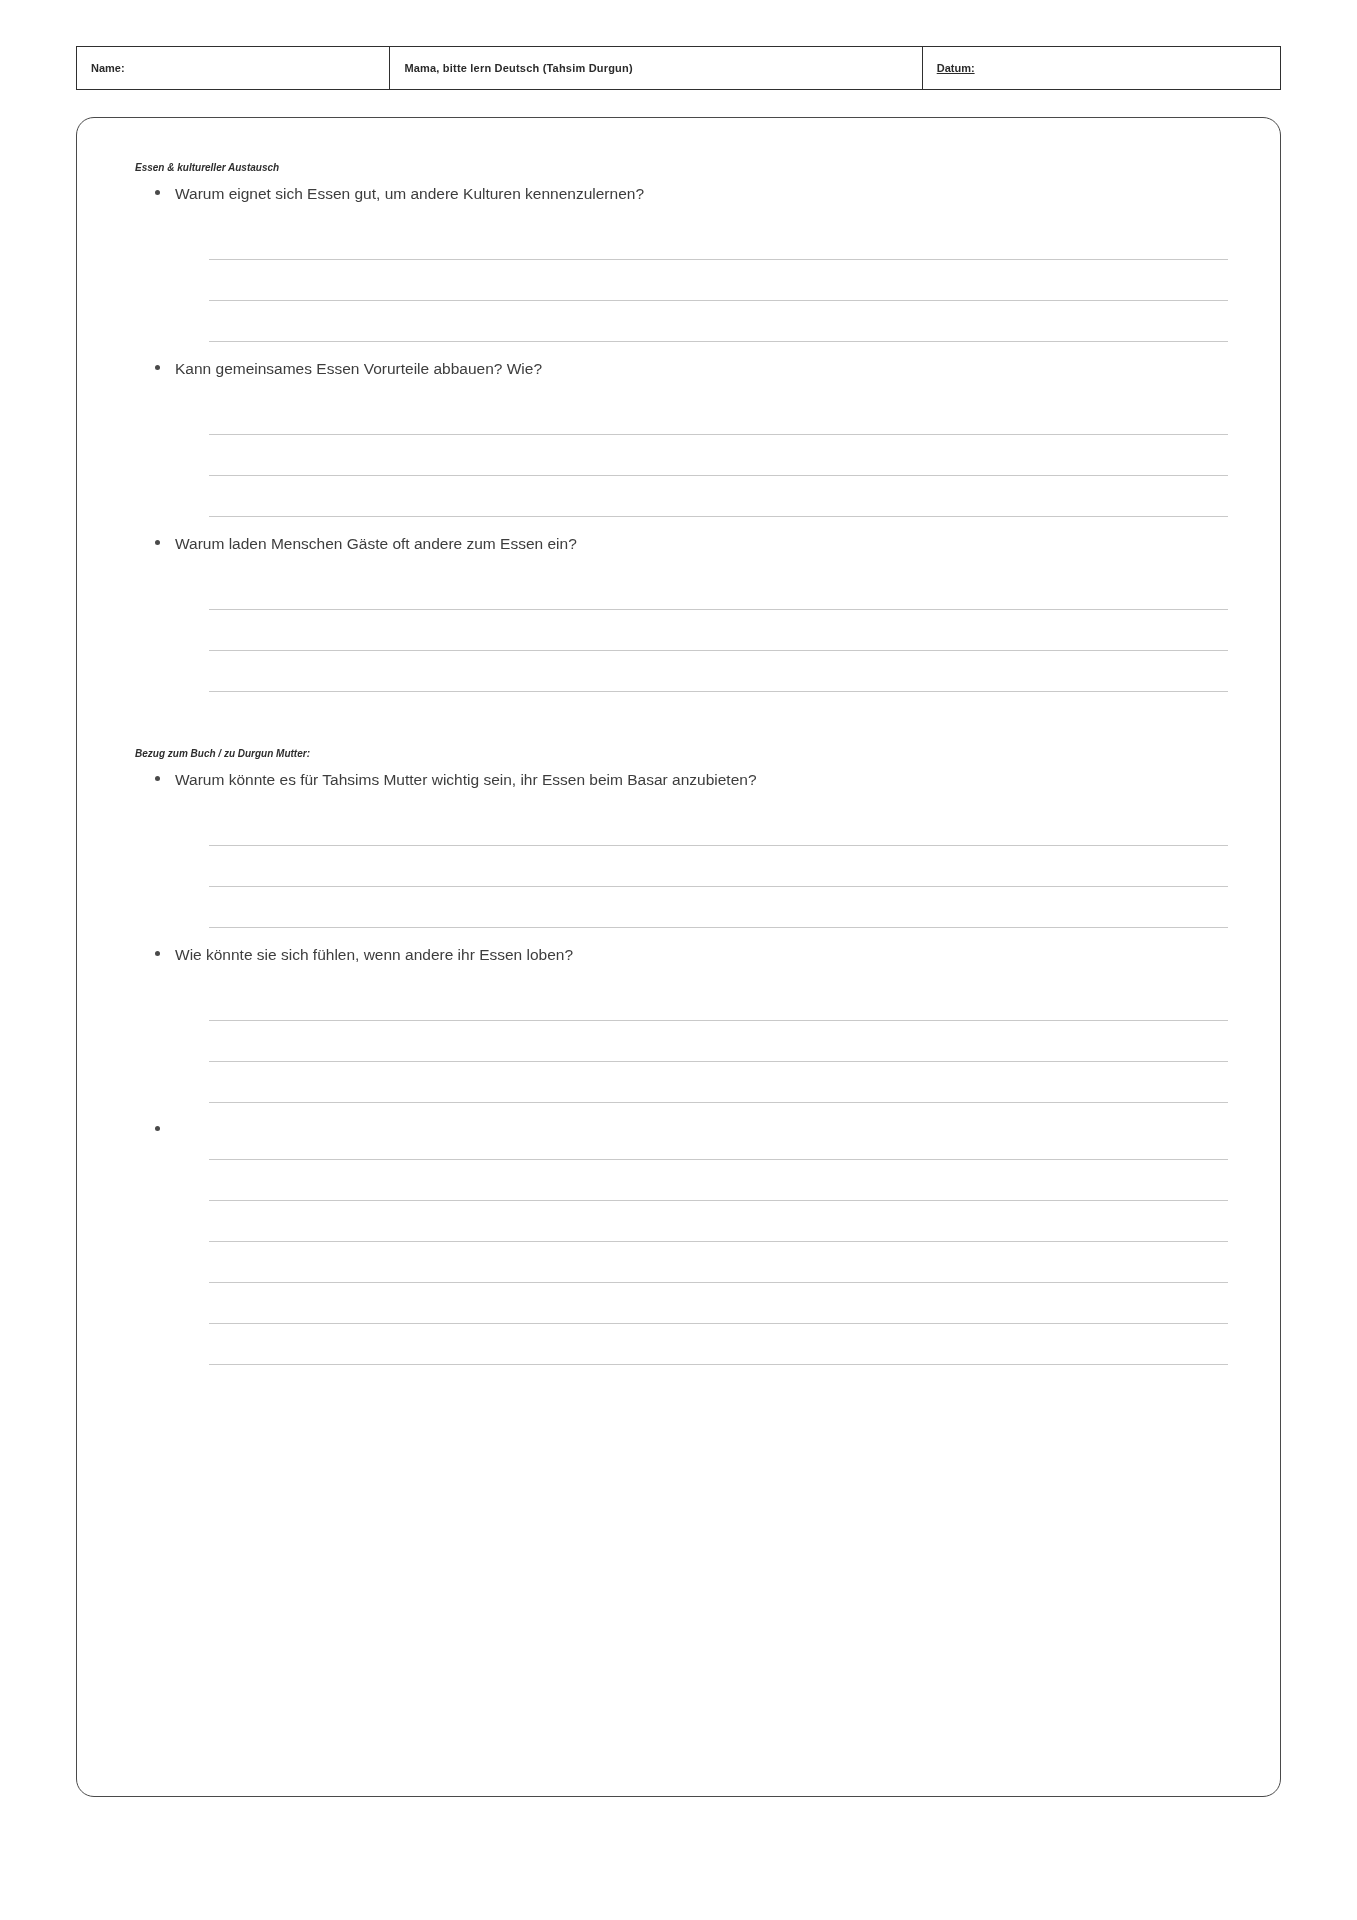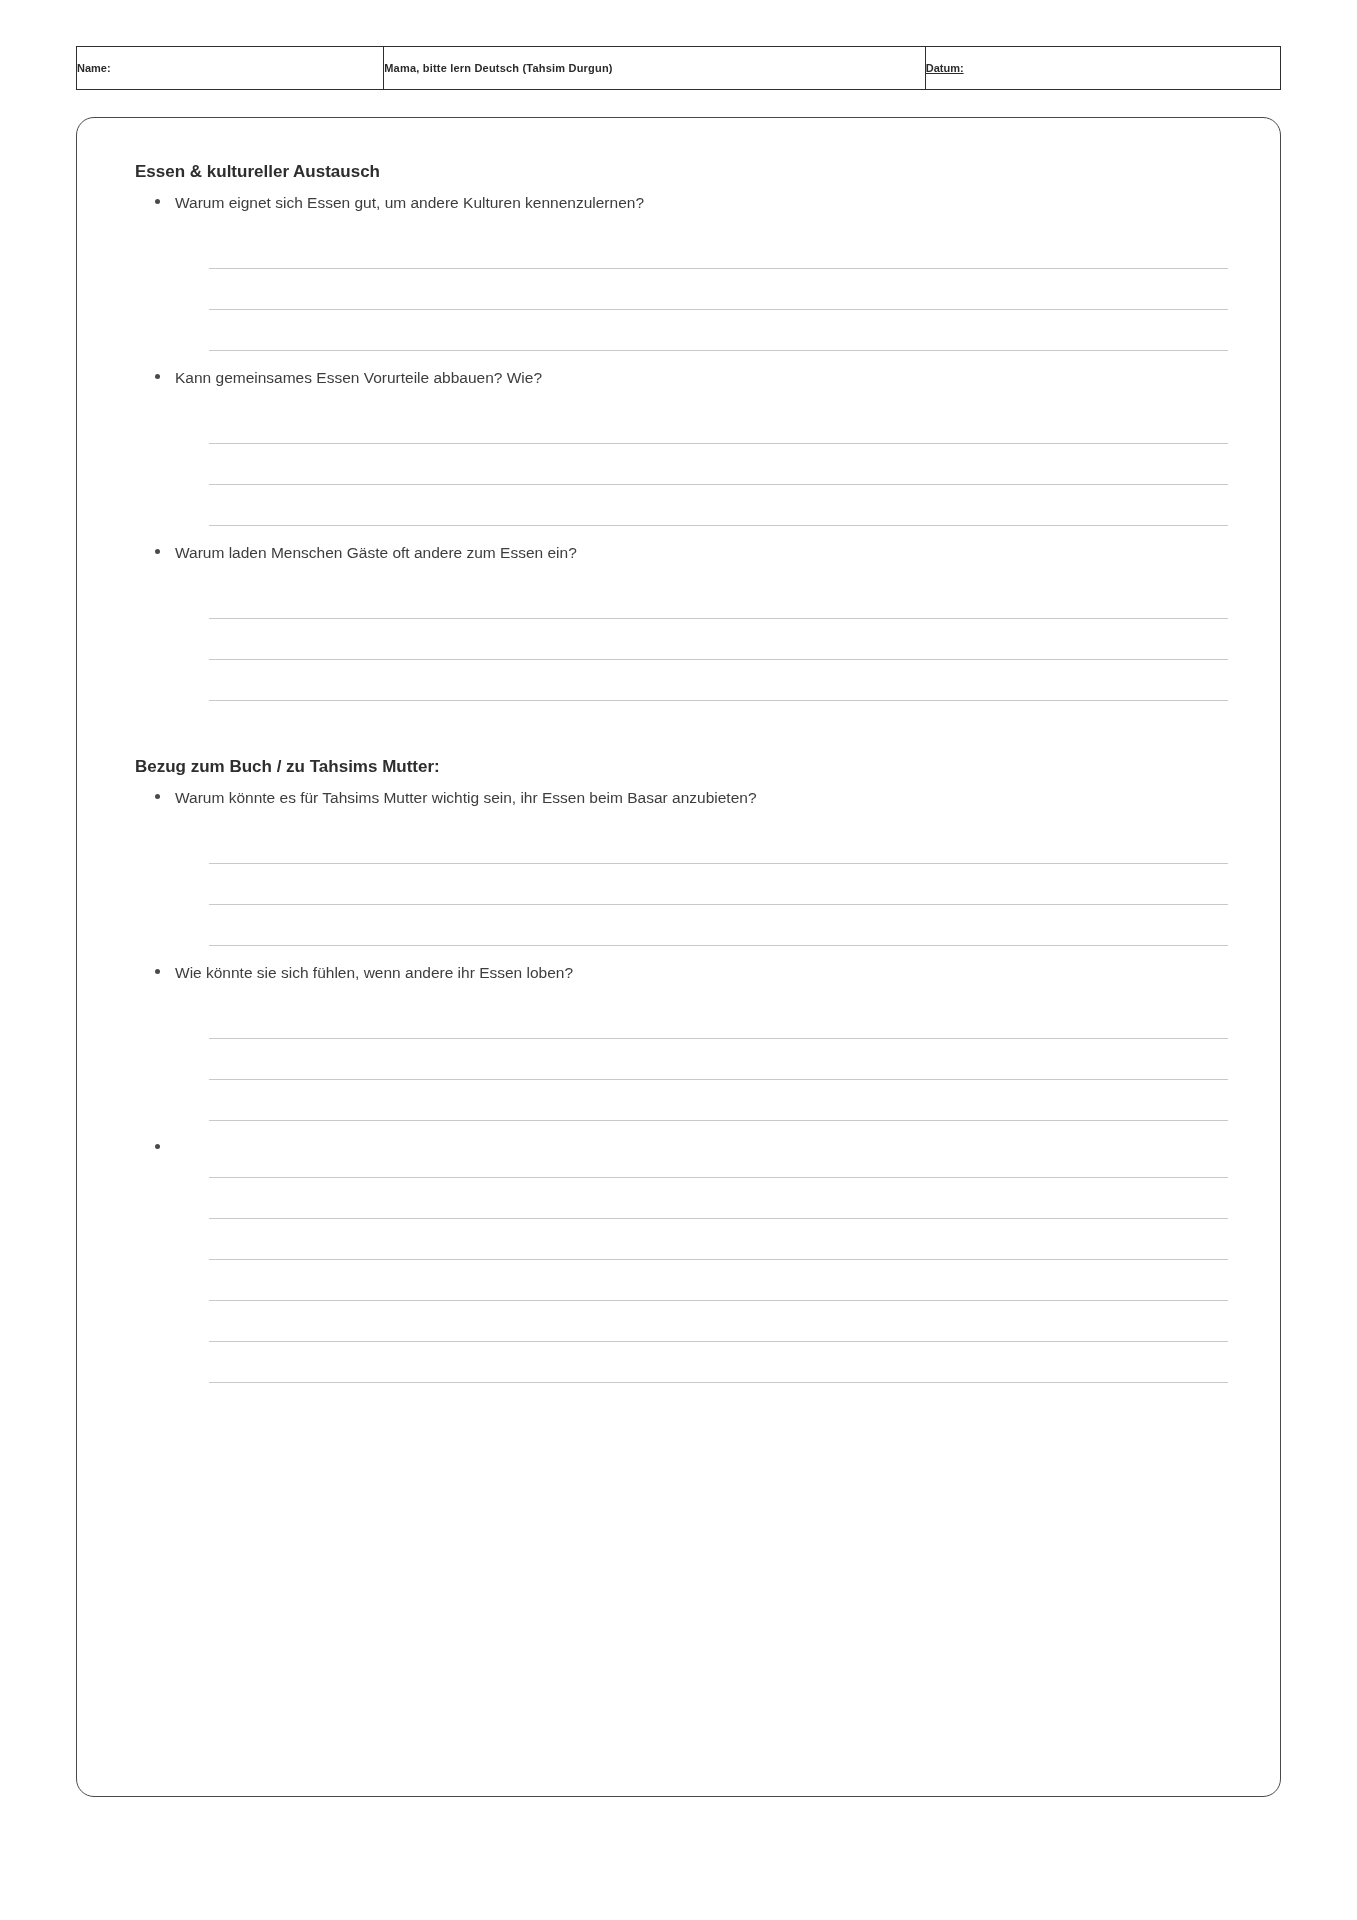--- a/index.html
+++ b/index.html
@@ -26,21 +26,21 @@
   
   .header-table {
     width: 100%;
     border-collapse: collapse;
     table-layout: fixed;
     margin: 0 0 0 0;
   }
   .header-table td {
     border: 1px solid #2f2f2f;
     height: 42px;
-    padding: 0 0;
+    padding: 0 14px;
     vertical-align: middle;
     font-size: 11px;
     color: #2b2b2b;
   }
   .hdr-name { width: 25.5%; font-weight: bold; font-size: 10.5px; }
   .hdr-title {
     width: 45%;
     text-align: left;
     font-weight: bold;
     font-size: 11.5px;
@@ -54,21 +54,22 @@
     border: 1.6px solid #4a4a4a;
     border-radius: 18px;
     height: 1680px;
     box-sizing: border-box;
     padding: 44px 44px 20px 44px;
     position: relative;
   }
 
   .section-title {
     font-weight: bold;
-    font-size: 17px;
+    font-style: italic;
+    font-size: 10px;
     color: #2e2e2e;
     margin: 0 0 10px 14px;
   }
   .section-title.second { margin-top: 56px; }
 
   ul.qlist {
     list-style: none;
     margin: 0;
     padding: 0;
   }
@@ -146,21 +147,21 @@
         <span class="bullet"></span>
         <span class="q-text">Warum laden Menschen Gäste oft andere zum Essen ein?</span>
         <div class="lines">
           <div class="rule"></div>
           <div class="rule"></div>
           <div class="rule"></div>
         </div>
       </li>
     </ul>
 
-    <div class="section-title second">Bezug zum Buch / zu Tahsims Mutter:</div>
+    <div class="section-title second">Bezug zum Buch / zu Durgun Mutter:</div>
     <ul class="qlist">
       <li class="question">
         <span class="bullet"></span>
         <span class="q-text">Warum könnte es für Tahsims Mutter wichtig sein, ihr Essen beim Basar anzubieten?</span>
         <div class="lines">
           <div class="rule"></div>
           <div class="rule"></div>
           <div class="rule"></div>
         </div>
       </li>

